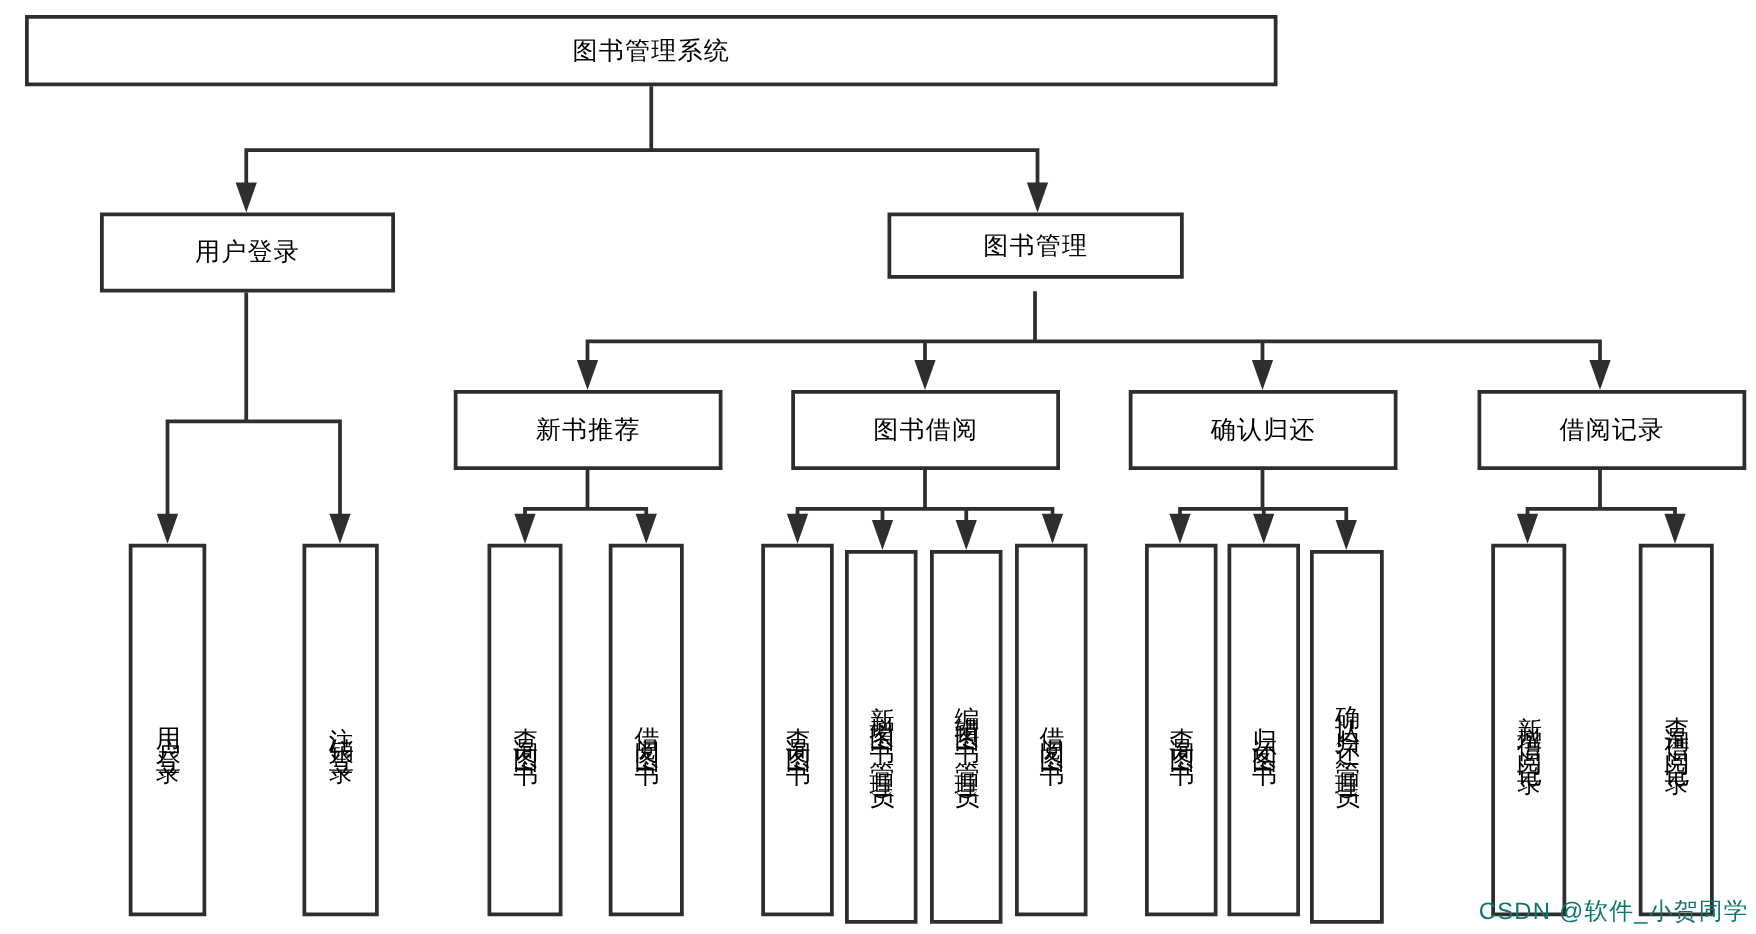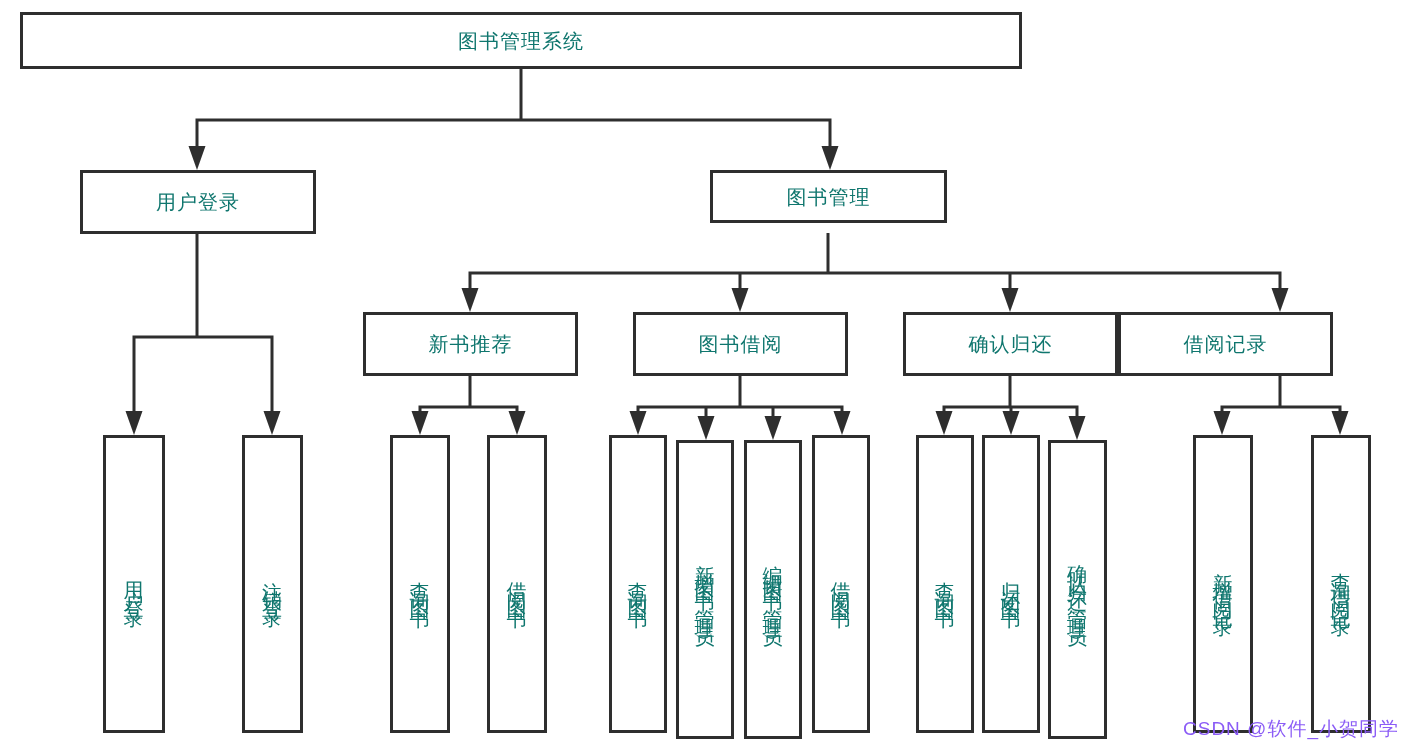--- a/index.html
+++ b/index.html
@@ -14,37 +14,37 @@
   #connectors path{stroke:#2e2e2e;stroke-width:3;fill:none;}
   #connectors polygon{fill:#2e2e2e;stroke:none;}
   .box{
     position:absolute;
     box-sizing:border-box;
     background:#ffffff;
     border:3px solid #2e2e2e;
     display:flex;
     align-items:center;
     justify-content:center;
-    color:#0f766e;
+    color:#000000;
     font-size:20px;
     line-height:1.2;
     z-index:2;
   }
   .box.h span{white-space:nowrap;letter-spacing:1px;}
   .box.v span{
     writing-mode:vertical-rl;
     text-orientation:mixed;
     letter-spacing:9px;
     white-space:nowrap;
   }
   #watermark{
     position:absolute;
     left:1183px;top:716px;
     font-size:19px;
-    color:#8b5cf6;
+    color:#0f766e;
     letter-spacing:1px;
     z-index:3;
     white-space:nowrap;
   }
 </style>
 </head>
 <body>
 
 <div id="canvas">
 
@@ -97,21 +97,21 @@
 
   <div class="box h" style="left:633px;top:312px;width:215px;height:64px">
     <span>图书借阅</span>
   </div>
   <div class="box h" style="left:363px;top:312px;width:215px;height:64px">
     <span>新书推荐</span>
   </div>
   <div class="box h" style="left:903px;top:312px;width:215px;height:64px">
     <span>确认归还</span>
   </div>
-  <div class="box h" style="left:1118px;top:312px;width:215px;height:64px">
+  <div class="box h" style="left:1182px;top:312px;width:215px;height:64px">
     <span>借阅记录</span>
   </div>
 
   <div class="box v" style="left:103px;top:435px;width:62px;height:298px">
     <span>用户登录</span>
   </div>
   <div class="box v" style="left:242px;top:435px;width:61px;height:298px">
     <span>注销登录</span>
   </div>
 

